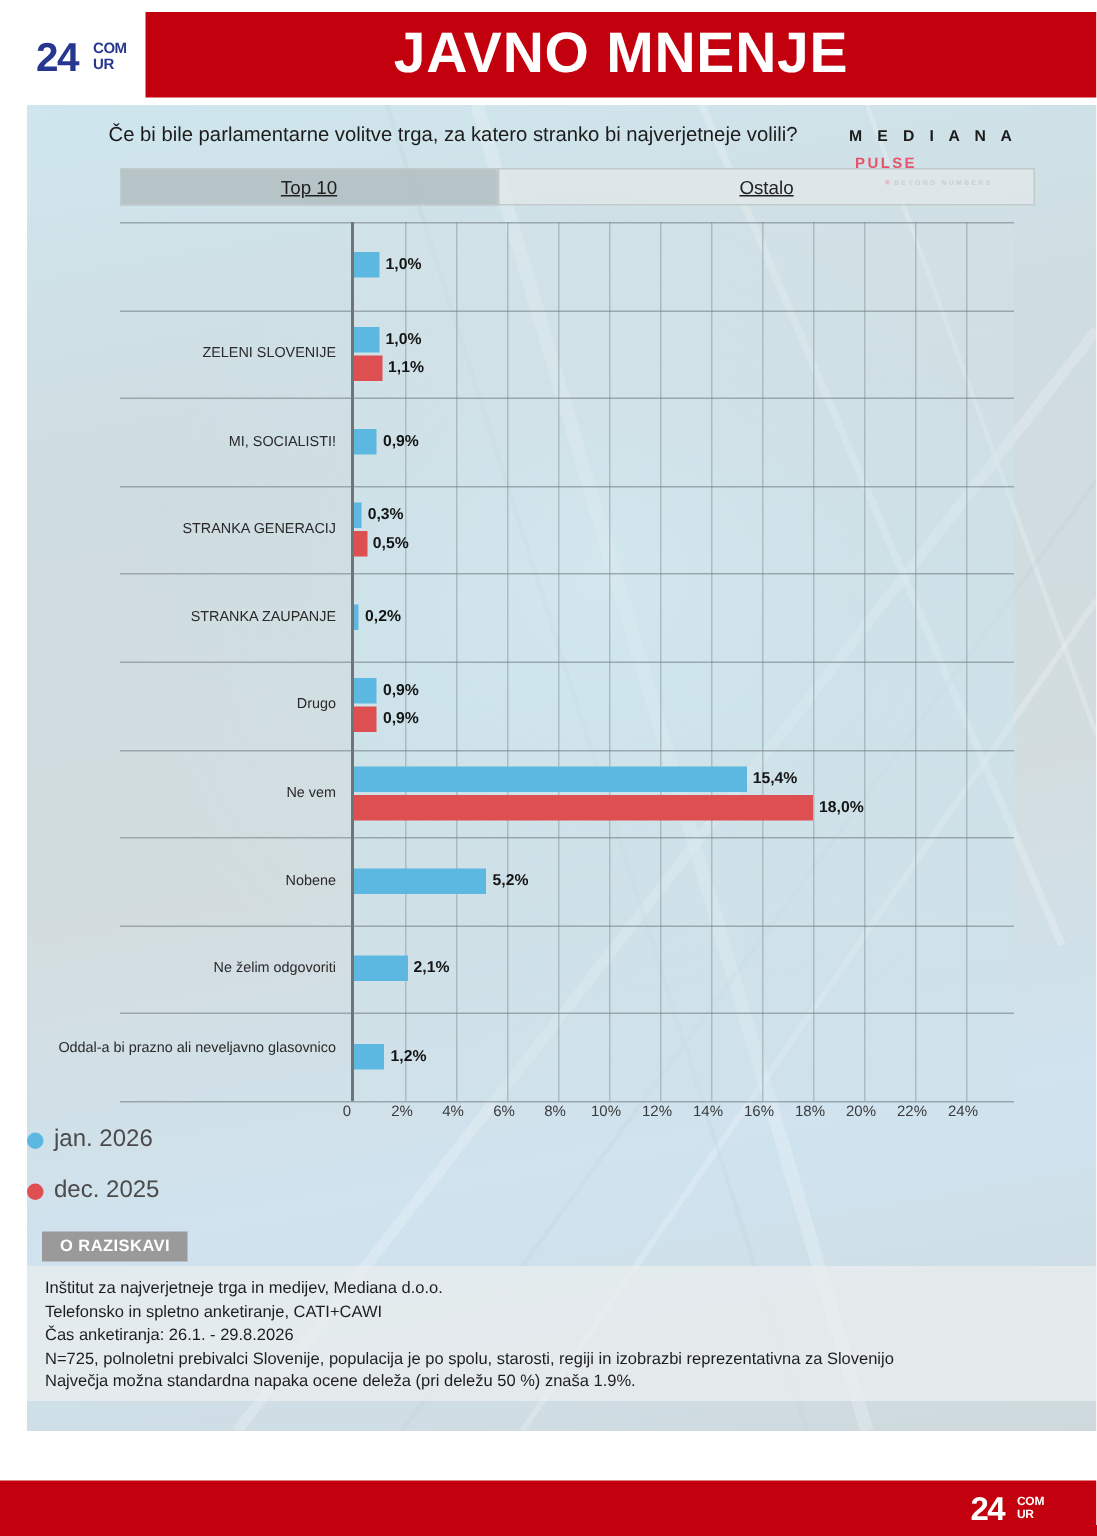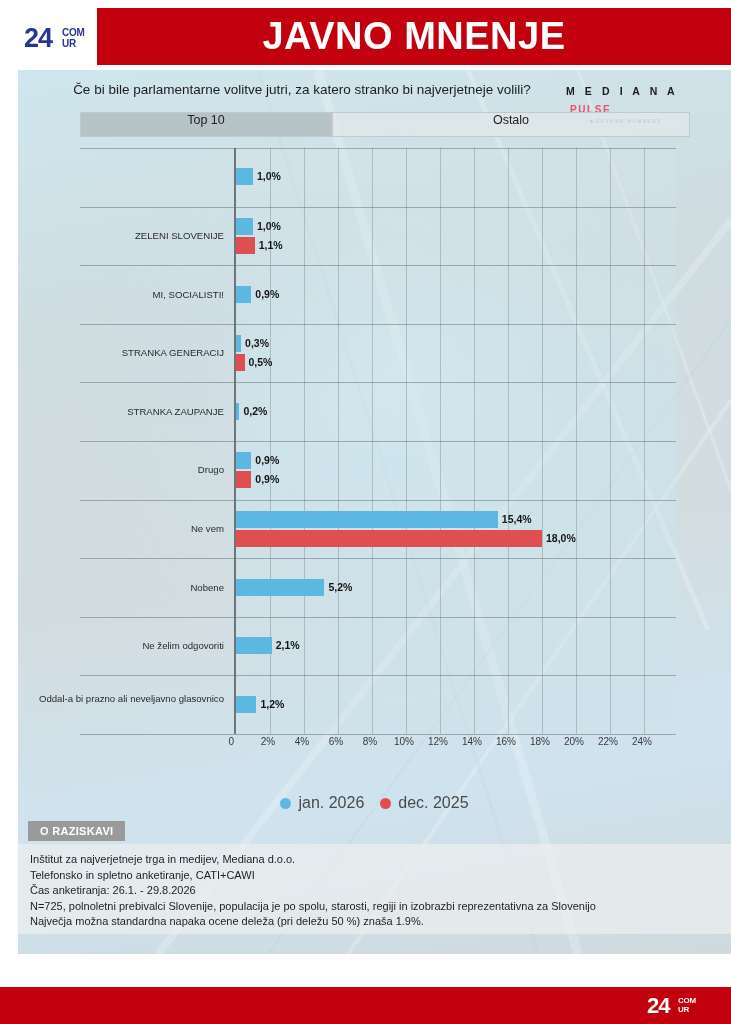--- a/index.html
+++ b/index.html
@@ -72,23 +72,24 @@
   }
   .mediana .md-dot{
     display:inline-block; width:3px; height:3px; background:#e8536a;
     border-radius:50%; margin-right:3px; vertical-align:middle;
   }
 
   
   .tabs{ position:absolute; left:62px; top:42px; width:610px; height:25px; }
   .tab{
     position:absolute; top:0; height:25px;
-    display:flex; align-items:flex-start; justify-content:center;
+    display:flex; align-items:center; justify-content:center;
     font-size:12.5px; color:#212121;
     border:1px solid #c2c9cb;
+    text-decoration:underline;
   }
   .tab.top10{ left:0; width:252px; background:rgba(178,190,193,.85); }
   .tab.ostalo{ left:252px; width:358px; background:rgba(226,231,233,.72); }
 
   
   .chart{
     position:absolute; left:0; top:78px; width:713px; height:610px;
   }
   .cat-col{ position:absolute; left:0; top:0; width:216px; height:586px; }
   .plot{
@@ -120,22 +121,22 @@
     position:absolute; left:216px; top:586px; width:442px; height:22px;
   }
   .x-tick{
     position:absolute; top:2px; font-size:10px; color:#3a3a3a;
     transform:translateX(-50%); white-space:nowrap;
   }
   .x-tick.zero{ transform:translateX(-100%); }
 
   
   .legend{
-    position:absolute; left:0; top:724px; width:713px;
-    display:flex; align-items:flex-start; justify-content:center; gap:16px;
+    position:absolute; left:0; top:681px; width:713px;
+    display:flex; align-items:flex-start; justify-content:center; gap:16px;flex-direction:column;
   }
   .legend-item{ display:flex; align-items:center; gap:7px; }
   .legend-dot{ width:11px; height:11px; border-radius:50%; }
   .legend-label{ font-size:16px; color:#4a4a4a; }
 
   
   .about{
     position:absolute; left:0; top:748px; width:713px; height:136px;
   }
   .about-badge{
@@ -208,21 +209,21 @@
       <path d="M 713 330 L 330 884" stroke-width="4"></path>
       <path d="M 560 0 L 713 420" stroke-width="3"></path>
     </g>
     <g stroke="#b9c9cf" stroke-opacity=".30" fill="none">
       <path d="M 240 0 L 520 884" stroke-width="3"></path>
       <path d="M 713 250 L 250 884" stroke-width="3"></path>
     </g>
   </svg>
 
   <div class="question-row">
-    <div class="question-text">Če bi bile parlamentarne volitve jutri, za katero stranko bi najverjetneje volili?</div>
+    <div class="question-text">Če bi bile parlamentarne volitve trga, za katero stranko bi najverjetneje volili?</div>
     <div class="mediana">
       <span class="md-main">M E D I A N A</span><span class="md-pulse">PULSE</span>
       <span class="md-sub"><span class="md-dot"></span><span>BEYOND NUMBERS</span></span>
     </div>
   </div>
 
   <div class="tabs">
     <div class="tab top10">
       <span>Top 10</span>
     </div>

